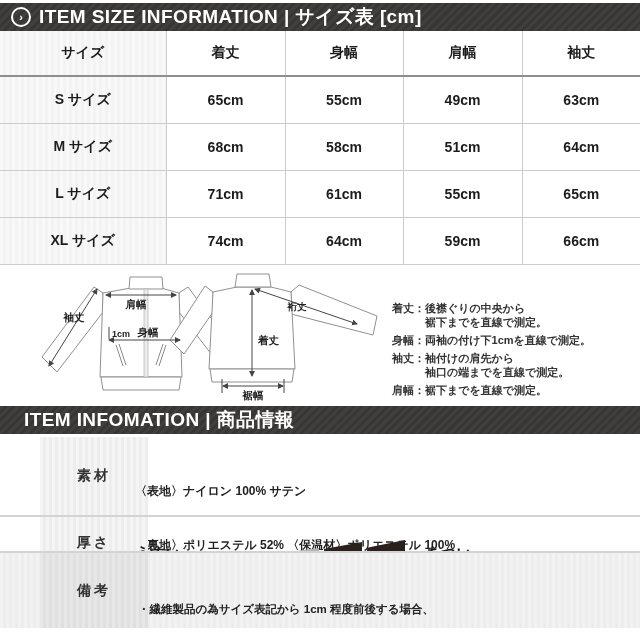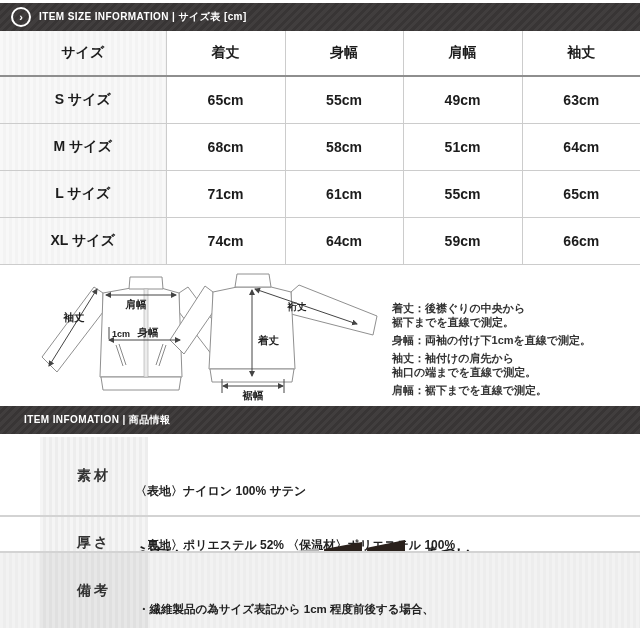--- a/index.html
+++ b/index.html
@@ -4,39 +4,39 @@
 <style>
   html,body{margin:0;padding:0;background:#fff;}
   .page{position:relative;width:640px;height:640px;background:#fff;overflow:hidden;
         font-family:"Liberation Sans","DejaVu Sans",sans-serif;color:#222;}
   
   .bar{position:absolute;left:0;width:640px;height:28px;
        background:repeating-linear-gradient(135deg,#413e3e 0 3px,#383535 3px 6px);
        display:flex;align-items:center;color:#fff;}
   .bar1{top:3px;}
   .bar2{top:406px;}
-  .bar-title{font-size:10px;font-weight:bold;letter-spacing:.4px;white-space:pre;}
+  .bar-title{font-size:19px;font-weight:bold;letter-spacing:.4px;white-space:pre;}
   .circle-icon{width:16px;height:16px;border:2px solid #fff;border-radius:50%;
        margin:0 8px 0 11px;display:flex;align-items:center;justify-content:center;
        font-size:11px;font-weight:bold;line-height:1;color:#fff;}
   .circle-icon span{transform:translateY(-0.5px);}
   .bar2 .bar-title{margin-left:18px;padding-left:6px;}
   
   table.size{position:absolute;top:31px;left:0;width:640px;border-collapse:collapse;table-layout:fixed;}
   table.size th,table.size td{padding:0;text-align:center;font-weight:bold;font-size:14px;color:#1c1c1c;}
   table.size th{height:44px;border-bottom:2px solid #8e8e8e;}
   table.size td{height:46px;border-bottom:1px solid #ccc;}
   table.size th+th,table.size td+td{border-left:1px solid #ccc;}
   table.size .rowhead{background:repeating-linear-gradient(90deg,#f8f8f8 0 3px,#f3f3f3 3px 6px);}
   
   .diagram{position:absolute;top:262px;left:0;width:640px;height:144px;}
   .notes{position:absolute;left:392px;top:301px;width:246px;font-size:11px;font-weight:bold;
          color:#333;line-height:14px;}
   .note{margin-bottom:4px;}
-  .note-indent{}
+  .note-indent{margin-left:33px;}
   
   .info-row{position:absolute;left:0;width:640px;}
   .label-cell{position:absolute;left:0;top:0;bottom:0;width:108px;
       background:repeating-linear-gradient(90deg,#f5f5f5 0 3px,#ededed 3px 6px);
       display:flex;align-items:center;justify-content:center;
       font-size:14px;font-weight:bold;letter-spacing:3px;color:#333;margin-left:40px;}
   .row-material{top:437px;height:78px;}
   .row-thickness{top:517px;height:52px;}
   .row-remarks{top:553px;height:75px;
       background:repeating-linear-gradient(90deg,#f2f2f2 0 3px,#ededed 3px 6px);}

